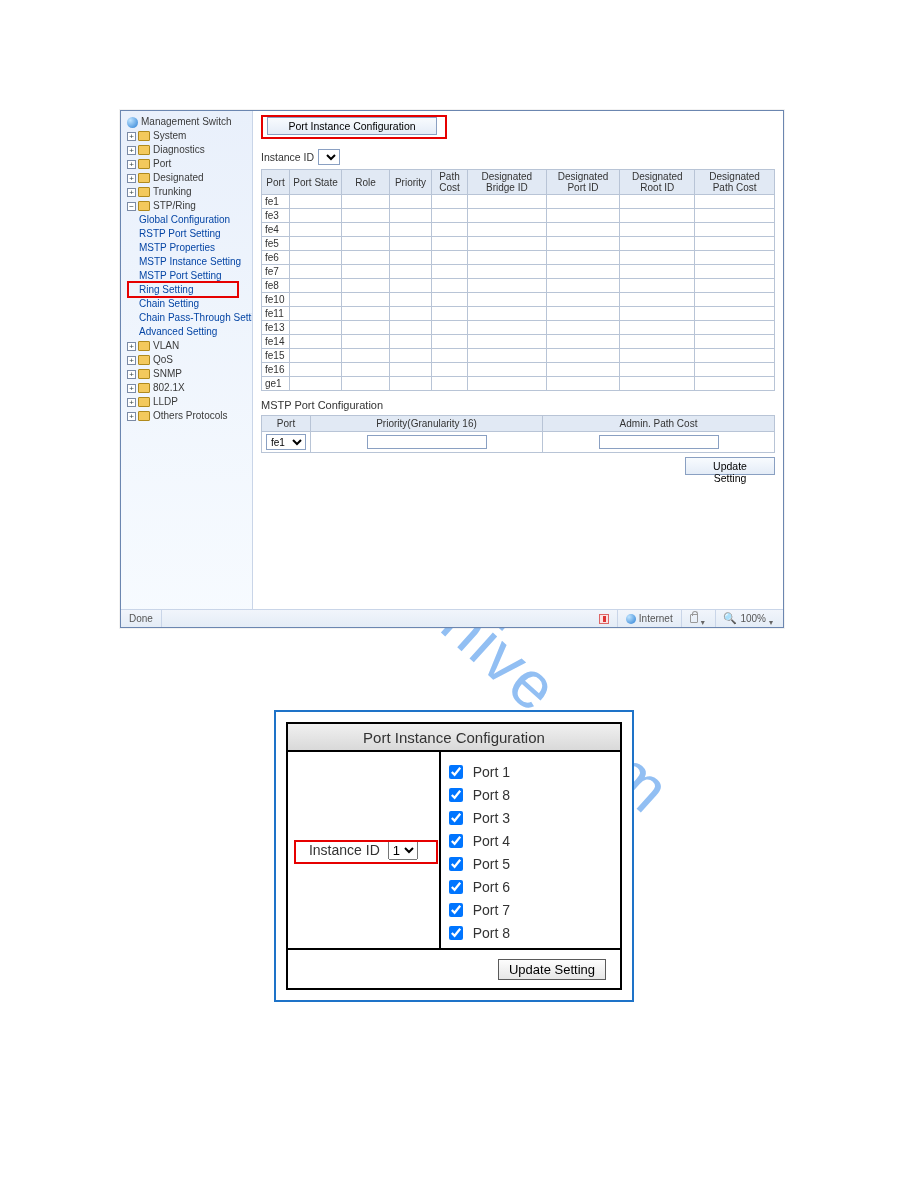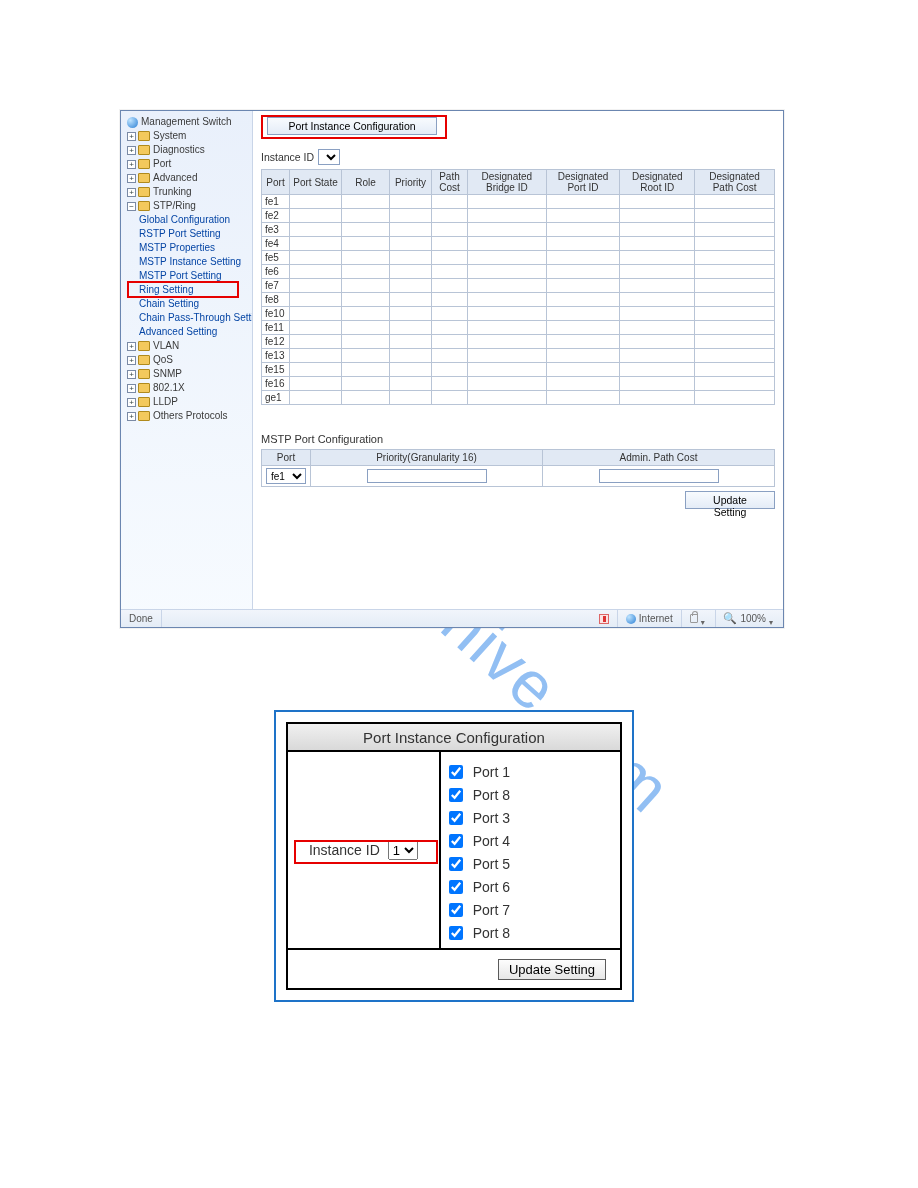--- a/index.html
+++ b/index.html
@@ -33,21 +33,21 @@
   }
   .btn { background:linear-gradient(#f8fbfe,#e4ecf7); border:1px solid #8aa0c2; font-size:10.5px; padding:2px 10px; cursor:pointer; }
   .btn-red-outline { position:absolute; border:2px solid #e60000; pointer-events:none; }
   .instance-row { margin-top:14px; margin-bottom:4px; display:flex; align-items:center; gap:4px; font-size:10.5px;}
   select.small { border:1px solid #8aa0c2; background:#fff; font-size:10px; height:16px; }
 
   table.grid { border-collapse:collapse; width:100%; font-size:10px; }
   table.grid th, table.grid td { border:1px solid #b8c4d6; padding:1px 3px; height:13px; background:#fff; }
   table.grid th { background:#e1e9f4; font-weight:normal; height:22px; vertical-align:middle; }
 
-  .sub-title { margin-top:28px; margin-bottom:4px; font-size:11px; }
+  .sub-title { margin-top:8px; margin-bottom:4px; font-size:11px; }
   table.conf { border-collapse:collapse; width:100%; font-size:10px; }
   table.conf th { background:#e1e9f4; border:1px solid #b8c4d6; font-weight:normal; height:16px; }
   table.conf td { background:#fff; border:1px solid #b8c4d6; height:20px; padding:2px 4px; }
   .update-row { text-align:right; padding-top:4px; }
 
   .statusbar {
     position:absolute; left:0; right:0; bottom:0; height:18px; background:linear-gradient(#f1f5fb,#e4ecf6);
     border-top:1px solid #c9d5e8; display:flex; align-items:center; font-size:10px; color:#555;
   }
   .statusbar .seg { padding:0 8px; border-right:1px solid #c9d5e8; height:100%; display:flex; align-items:center; gap:3px;}
@@ -115,21 +115,21 @@
           <span>Diagnostics</span>
         </div>
       <div class="tree-item lvl1">
           <span class="exp">+</span>
           <span class="folder-icon"></span>
           <span>Port</span>
         </div>
       <div class="tree-item lvl1">
           <span class="exp">+</span>
           <span class="folder-icon"></span>
-          <span>Advanced</span>
+          <span>Designated</span>
         </div>
       <div class="tree-item lvl1">
           <span class="exp">+</span>
           <span class="folder-icon"></span>
           <span>Trunking</span>
         </div>
 
       <div class="tree-item lvl1">
           <span class="exp">−</span>
           <span class="folder-icon"></span>
@@ -226,31 +226,20 @@
             <td></td>
             <td></td>
             <td></td>
             <td></td>
             <td></td>
             <td></td>
             <td></td>
             <td></td>
           </tr>
           <tr>
-            <td>fe2</td>
-            <td></td>
-            <td></td>
-            <td></td>
-            <td></td>
-            <td></td>
-            <td></td>
-            <td></td>
-            <td></td>
-          </tr>
-          <tr>
             <td>fe3</td>
             <td></td>
             <td></td>
             <td></td>
             <td></td>
             <td></td>
             <td></td>
             <td></td>
             <td></td>
           </tr>
@@ -325,32 +314,32 @@
             <td></td>
             <td></td>
             <td></td>
             <td></td>
             <td></td>
             <td></td>
             <td></td>
             <td></td>
           </tr>
           <tr>
-            <td>fe12</td>
-            <td></td>
-            <td></td>
-            <td></td>
-            <td></td>
-            <td></td>
-            <td></td>
-            <td></td>
-            <td></td>
-          </tr>
-          <tr>
             <td>fe13</td>
+            <td></td>
+            <td></td>
+            <td></td>
+            <td></td>
+            <td></td>
+            <td></td>
+            <td></td>
+            <td></td>
+          </tr>
+          <tr>
+            <td>fe14</td>
             <td></td>
             <td></td>
             <td></td>
             <td></td>
             <td></td>
             <td></td>
             <td></td>
             <td></td>
           </tr>
           <tr>

